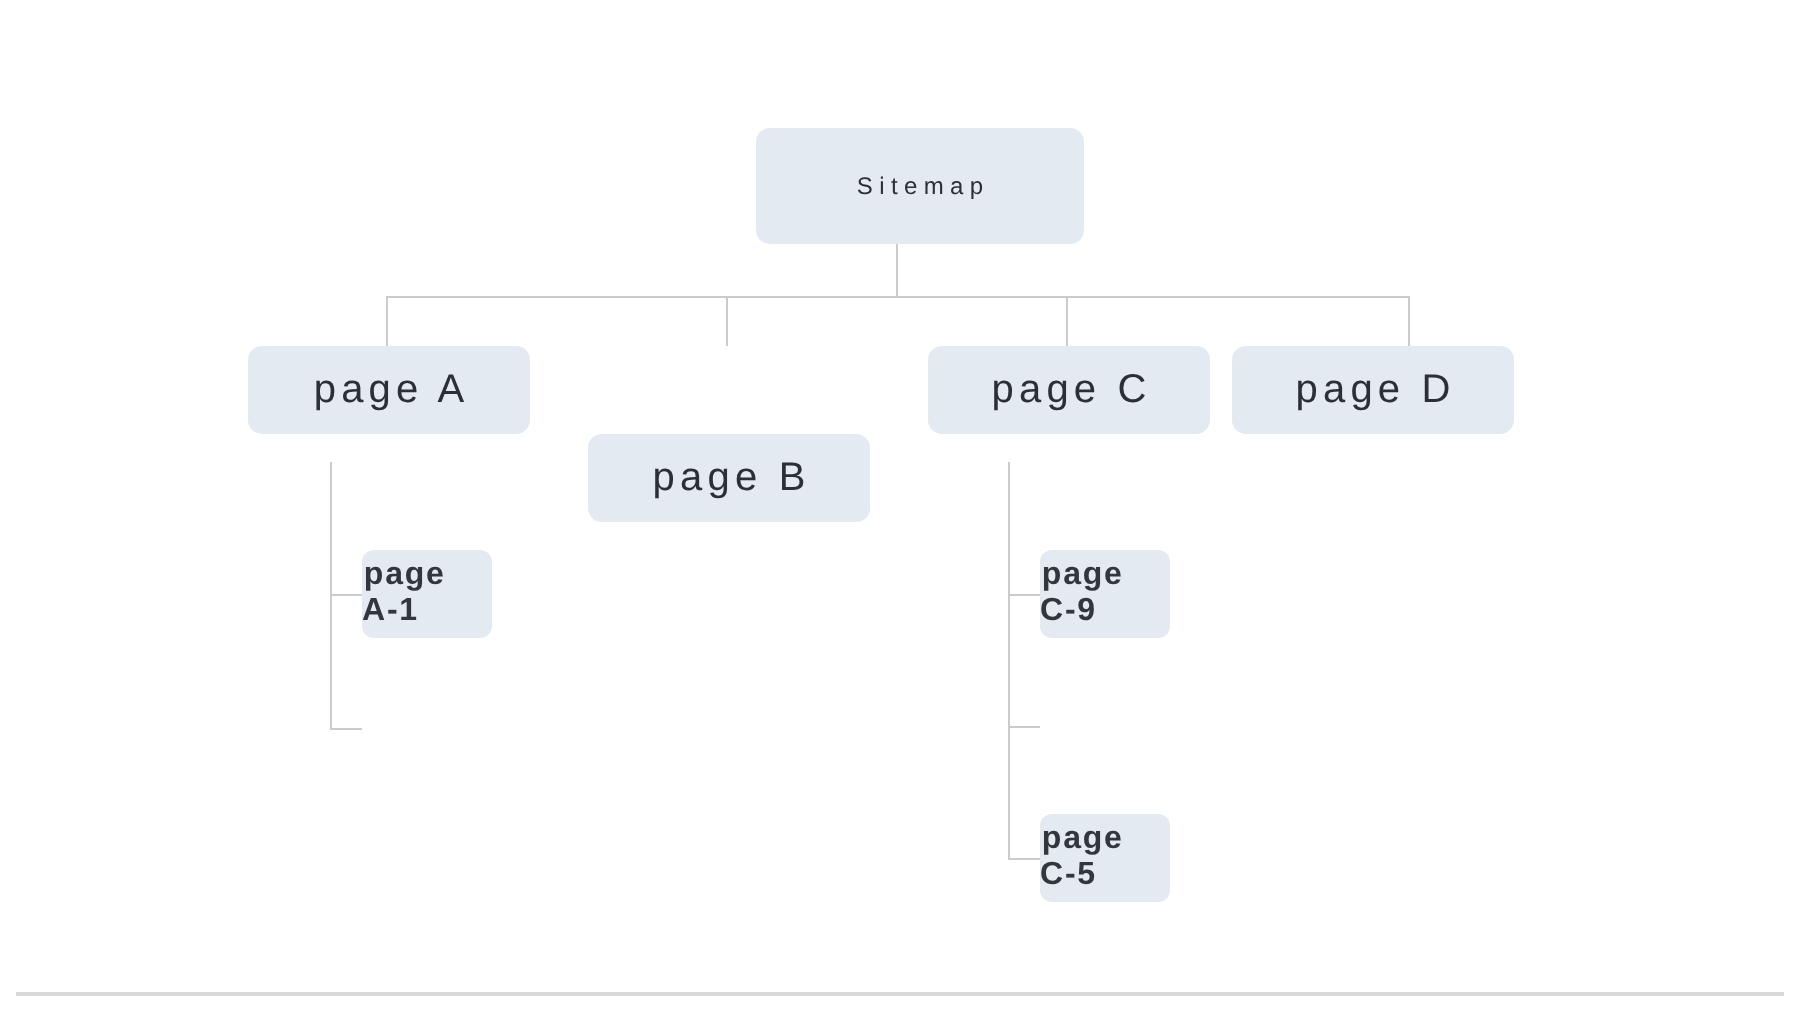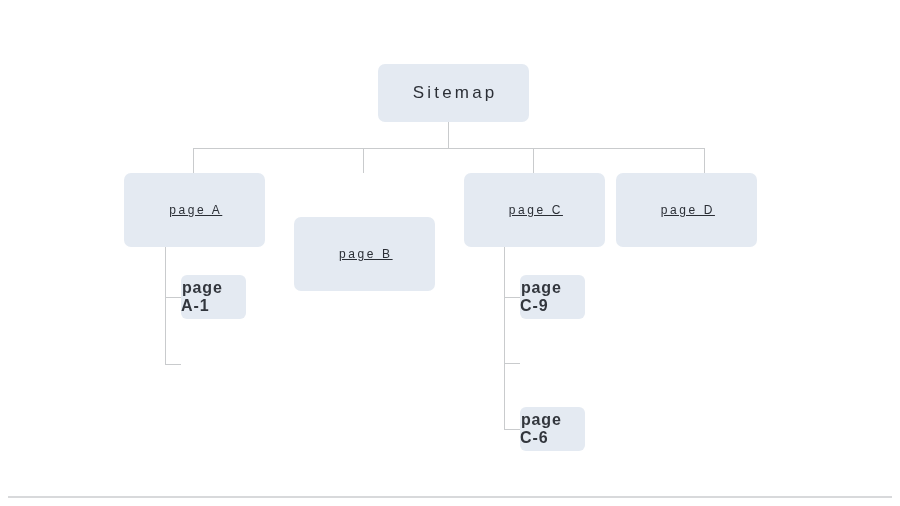--- a/index.html
+++ b/index.html
@@ -23,35 +23,34 @@
     box-sizing: border-box;
     background: #e4eaf2;
     border-radius: 7px;
     display: flex;
     align-items: center;
     justify-content: center;
     color: #2b2f36;
     user-select: none;
   }
   .node.root {
-    width: 151px;
+    width: 164px;
     height: 58px;
-    font-size: 17px;
+    font-size: 12px;
     letter-spacing: 3.2px;
     text-indent: 3.2px;
     font-weight: 500;
   }
   .node.level2 {
     width: 141px;
-    height: 74px;
-    font-size: 12px;
+    height: 44px;
+    font-size: 20px;
     letter-spacing: 2.6px;
     text-indent: 2.6px;
     font-weight: 500;
-    text-decoration: underline;
   }
   .node.level3 {
     width: 65px;
     height: 44px;
     border-radius: 6px;
     font-size: 16px;
     letter-spacing: 0.9px;
     text-indent: 0.9px;
     font-weight: 600;
     color: #32363d;
@@ -97,17 +96,17 @@
   <div class="node root" style="left:378px; top:64px;">Sitemap</div>
 
   <div class="node level2" style="left:124px; top:173px;">page A</div>
   <div class="node level2" style="left:294px; top:173px;margin-top:44px;">page B</div>
   <div class="node level2" style="left:464px; top:173px;">page C</div>
   <div class="node level2" style="left:616px; top:173px;">page D</div>
 
   <div class="node level3" style="left:181px; top:275px;">page A-1</div>
 
   <div class="node level3" style="left:520px; top:275px;">page C-9</div>
-  <div class="node level3" style="left:520px; top:407px;">page C-6</div>
+  <div class="node level3" style="left:520px; top:407px;">page C-5</div>
 
   <div class="bottom-rule"></div>
 
 </div>
 
 </body></html>

